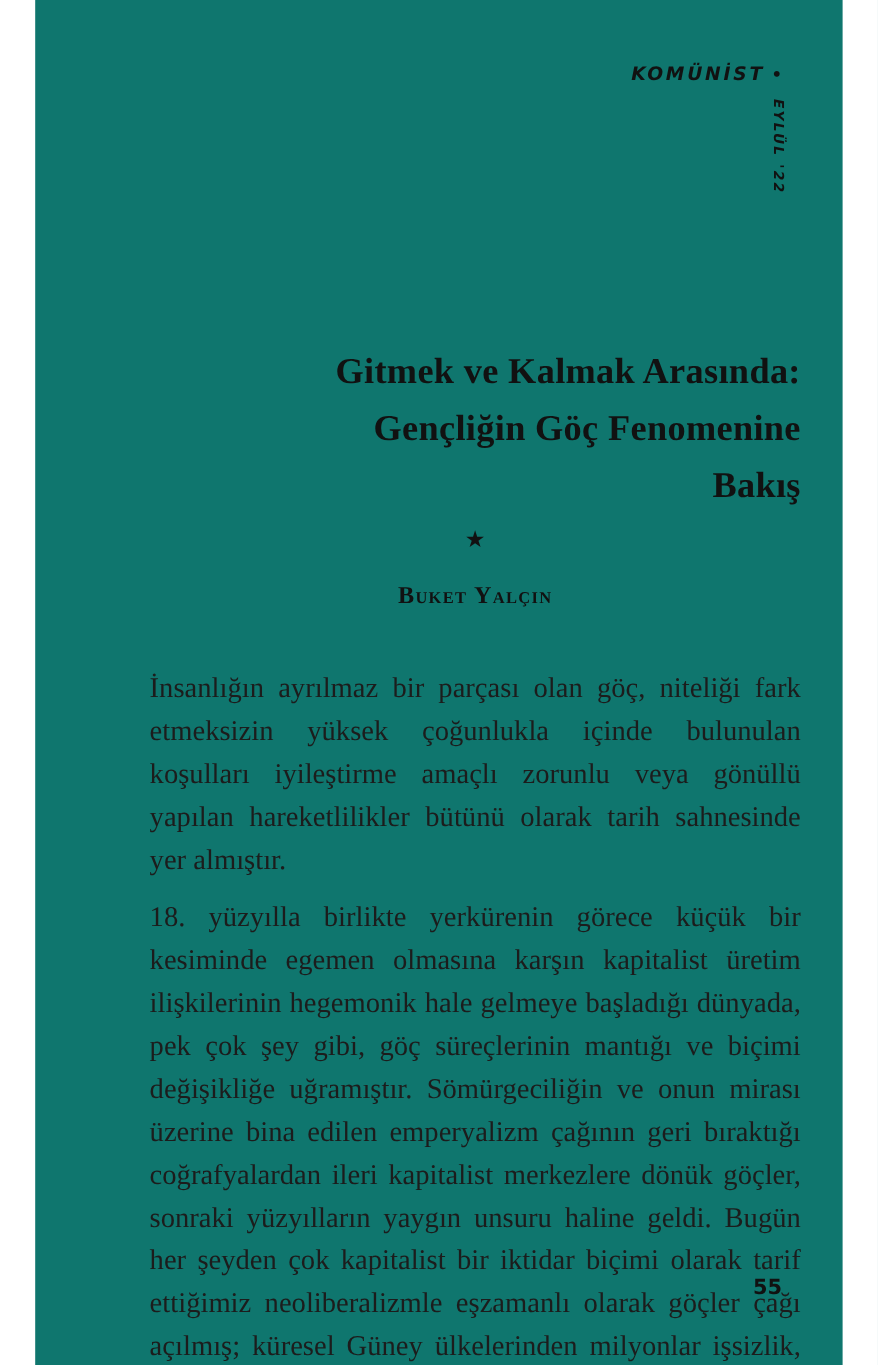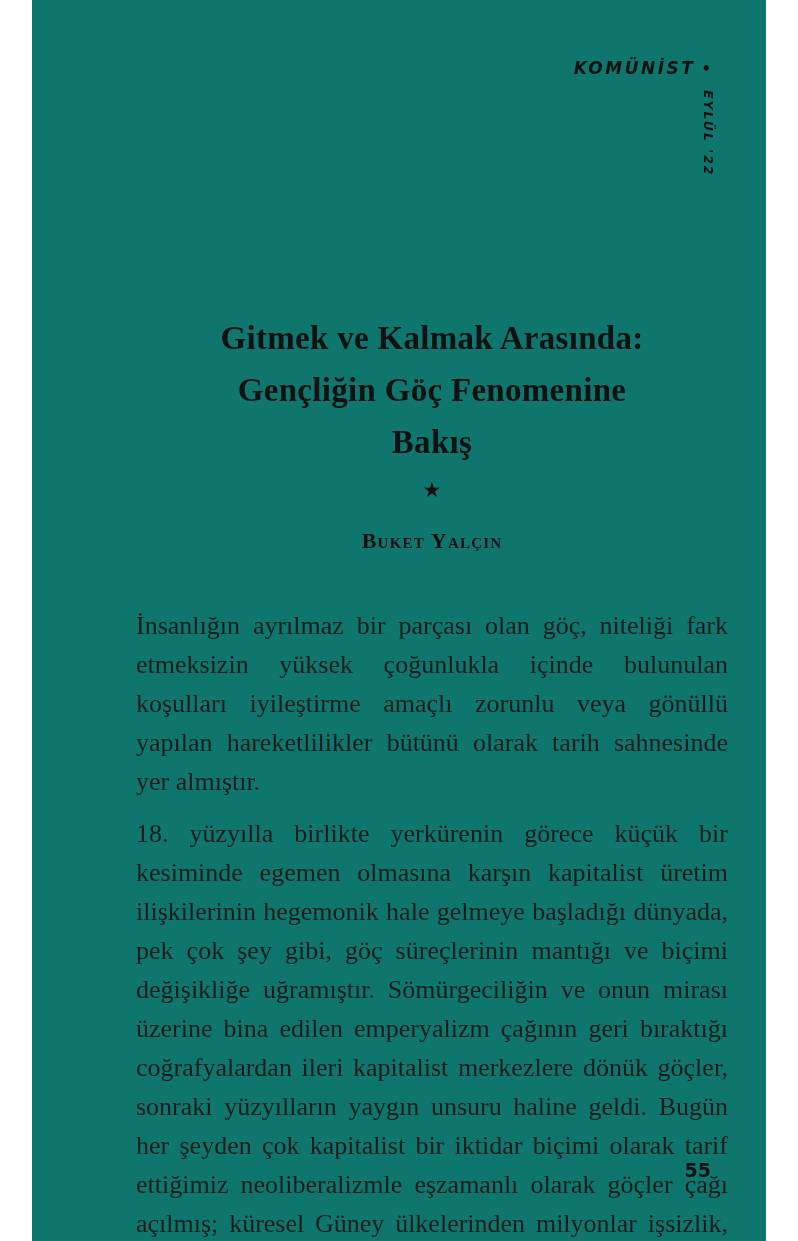--- a/index.html
+++ b/index.html
@@ -47,21 +47,21 @@
     letter-spacing: 2px;
     color: #111;
   }
   .content {
     position: absolute;
     left: 104px;
     top: 312px;
     width: 592px;
   }
   .article-title {
-    text-align: center;
+    text-align: right;
     font-weight: bold;
     font-size: 33px;
     line-height: 1.58;
     letter-spacing: 0.3px;
     white-space: pre-line;
     color: #111;
     margin: 0;
   }
   .ornament {
     text-align: center;

